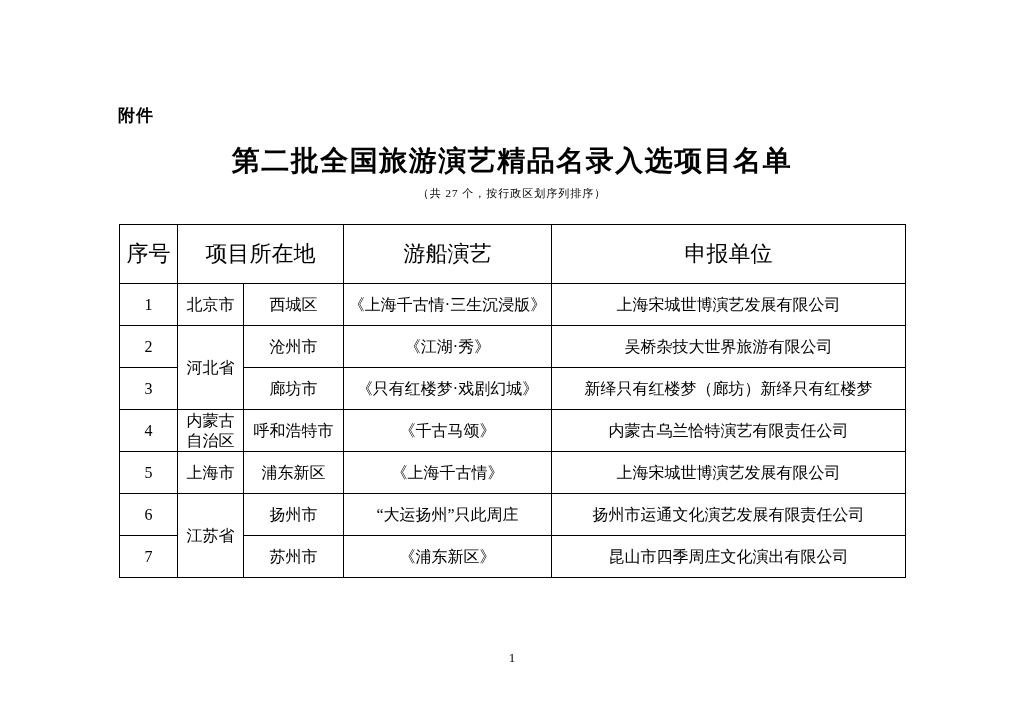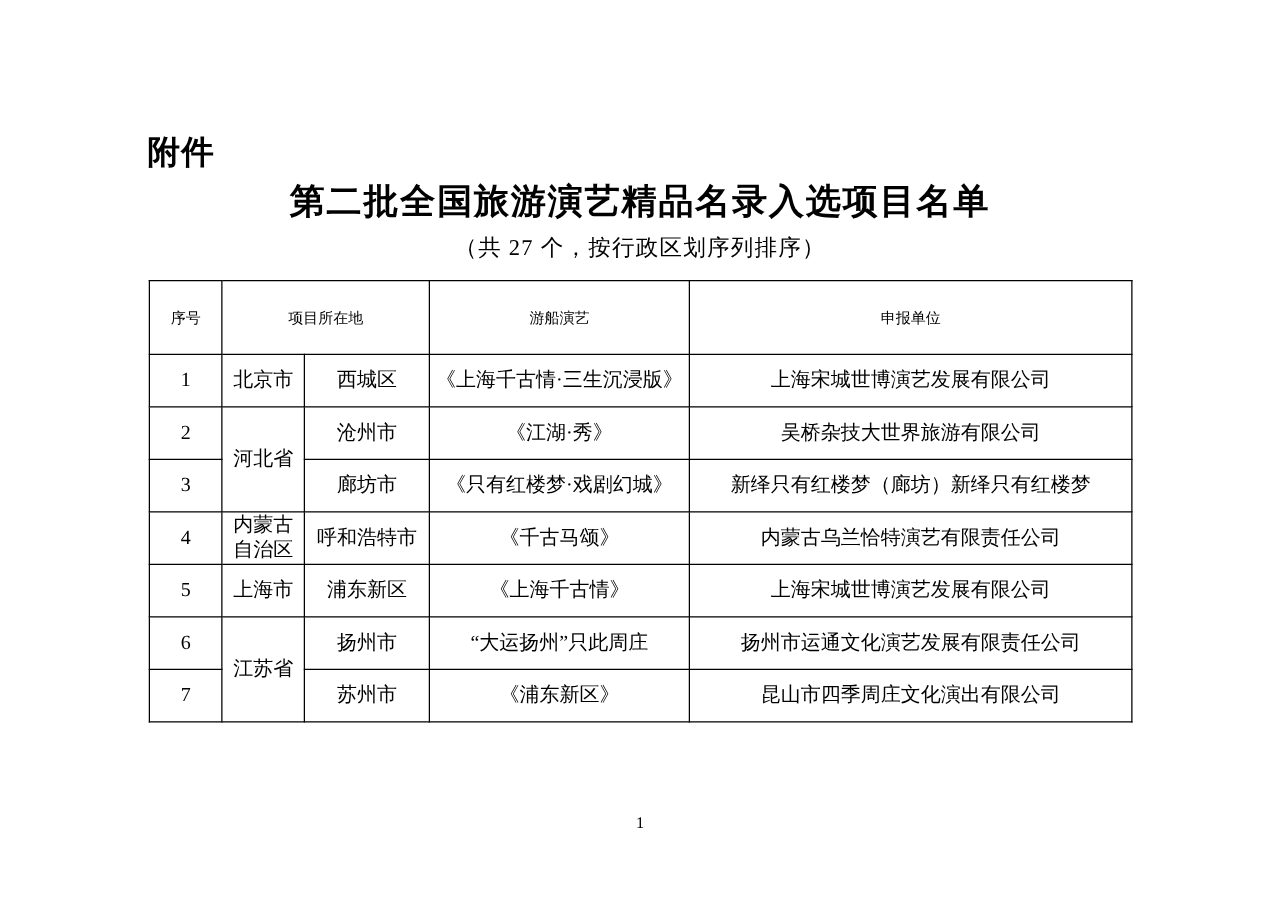--- a/index.html
+++ b/index.html
@@ -17,21 +17,21 @@
   .page {
     position: relative;
     width: 1024px;
     height: 724px;
     box-sizing: border-box;
   }
   .attachment-label {
     position: absolute;
     left: 118px;
     top: 104px;
-    font-size: 26px;
+    font-size: 17px;
     font-weight: bold;
     letter-spacing: 1px;
     font-family: Liberation Sans, sans-serif;
   }
   .doc-title {
     position: absolute;
     left: 0;
     right: 0;
     top: 142px;
     text-align: center;
@@ -39,21 +39,21 @@
     font-weight: bold;
     letter-spacing: 1.5px;
     font-family: "Liberation Serif", "DejaVu Serif", serif;
   }
   .doc-subtitle {
     position: absolute;
     left: 0;
     right: 0;
     top: 186px;
     text-align: center;
-    font-size: 18px;
+    font-size: 11px;
     letter-spacing: 1px;
   }
   table.listing {
     position: absolute;
     left: 119px;
     top: 224px;
     width: 786px;
     border-collapse: collapse;
     table-layout: fixed;
   }
@@ -63,21 +63,21 @@
     vertical-align: middle;
     font-size: 16px;
     font-weight: normal;
     padding: 0;
     height: 41px;
     line-height: 1.25;
     font-family: "Liberation Serif", "DejaVu Serif", serif;
   }
   table.listing thead th {
     height: 58px;
-    font-size: 12px;
+    font-size: 22px;
   }
   .col-no { width: 58px; }
   .col-prov { width: 66px; }
   .col-city { width: 100px; }
   .col-name { width: 208px; }
   .col-unit { width: 354px; }
   .cell-prov-merged {
     font-size: 16px;
   }
   .page-number {

